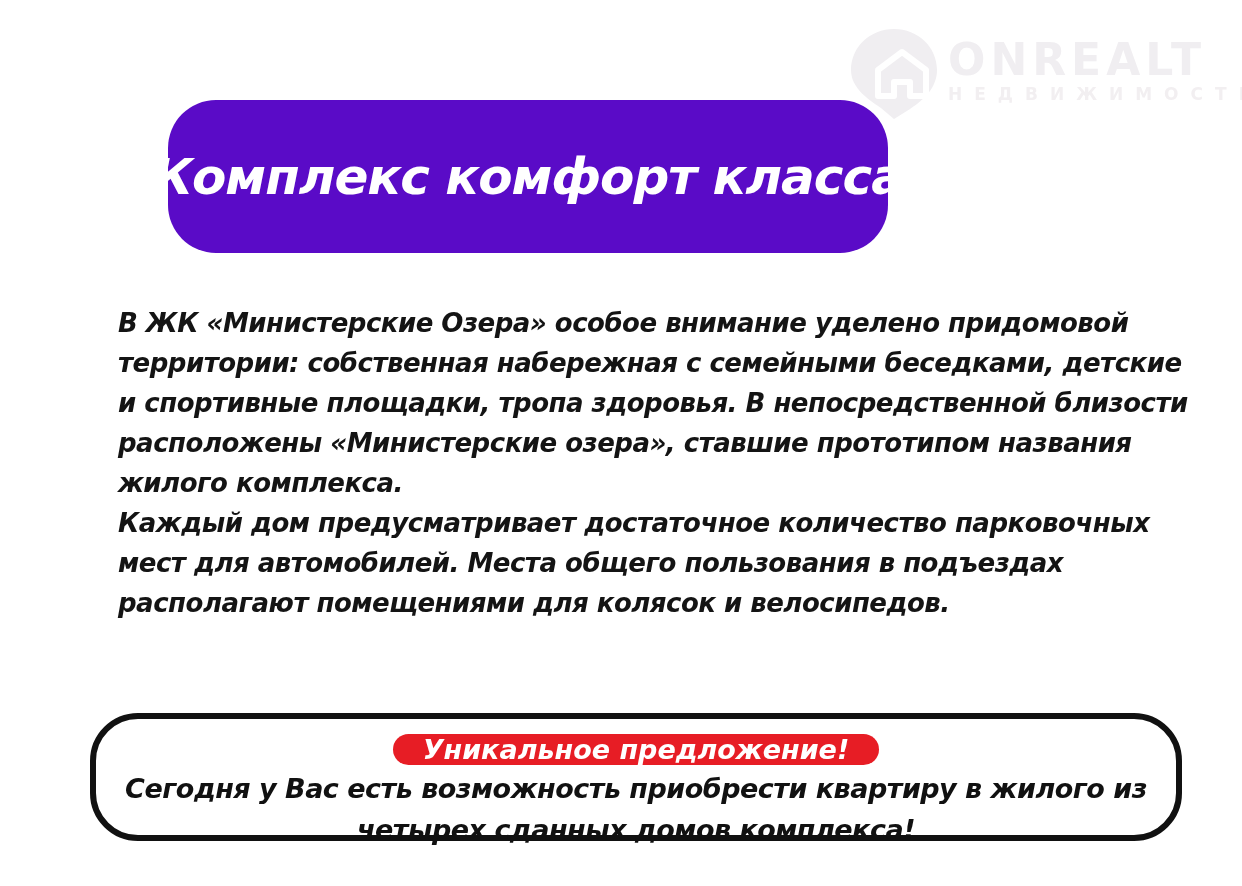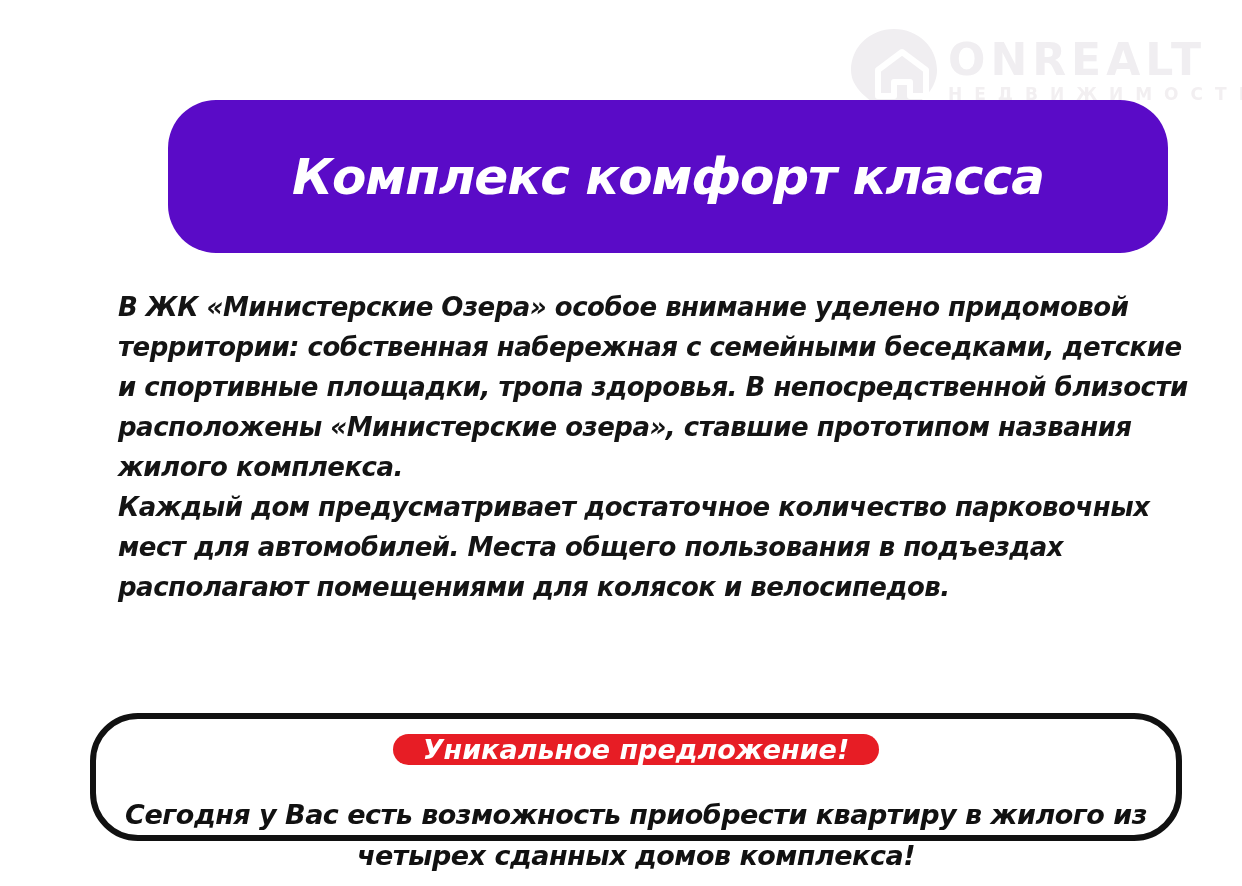--- a/index.html
+++ b/index.html
@@ -29,39 +29,39 @@
     font-size: 17px;
     letter-spacing: 12px;
     color: #f2eff1;
     white-space: nowrap;
   }
 
   
   .title-banner {
     position: absolute;
     left: 168px; top: 100px;
-    width: 1000px; height: 153px;
+    width: 720px; height: 153px;
     background: #5a0bc7;
     border-radius: 48px;
     display: flex; align-items: center; justify-content: center;
     z-index: 2;
   }
   .title-banner .title {
     color: #ffffff;
     font-weight: bold;
     font-style: italic;
     font-size: 50px;
     letter-spacing: -1px;
     white-space: nowrap;
   }
 
   
   .body-text {
     position: absolute;
-    left: 118px; top: 287px;
+    left: 118px; top: 303px;
     font-weight: bold;
     font-style: italic;
     font-size: 26px;
     line-height: 40px;
     color: #141414;
     letter-spacing: -0.5px;
     white-space: pre;
     z-index: 2;
   }
 
@@ -72,21 +72,20 @@
     width: 1092px; height: 128px;
     box-sizing: border-box;
     background: #ffffff;
     border: 6px solid #111111;
     border-radius: 48px;
     display: flex;
     flex-direction: column;
     align-items: center;
     padding-top: 15px;
     z-index: 2;
-    gap: 26px;
   }
   .offer-pill {
     background: #e71d25;
     color: #ffffff;
     font-weight: bold;
     font-style: italic;
     font-size: 27px;
     height: 48px;
     padding: 0 30px;
     border-radius: 26px;

